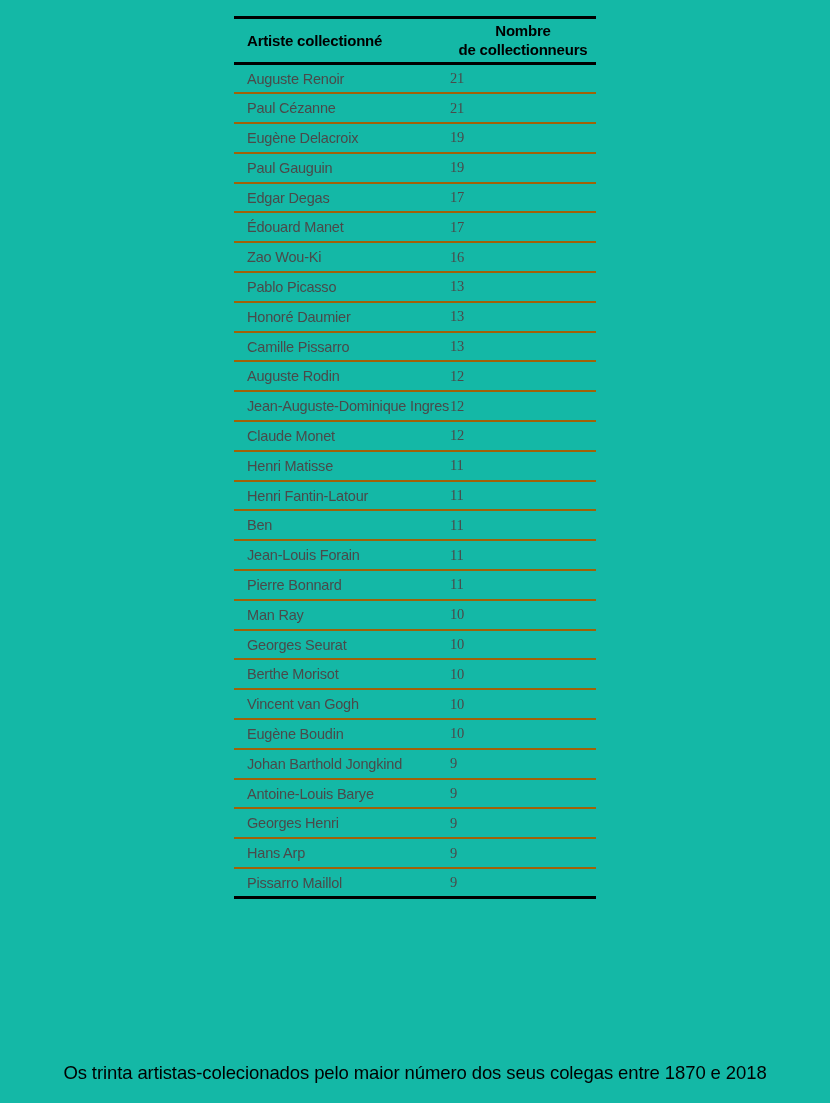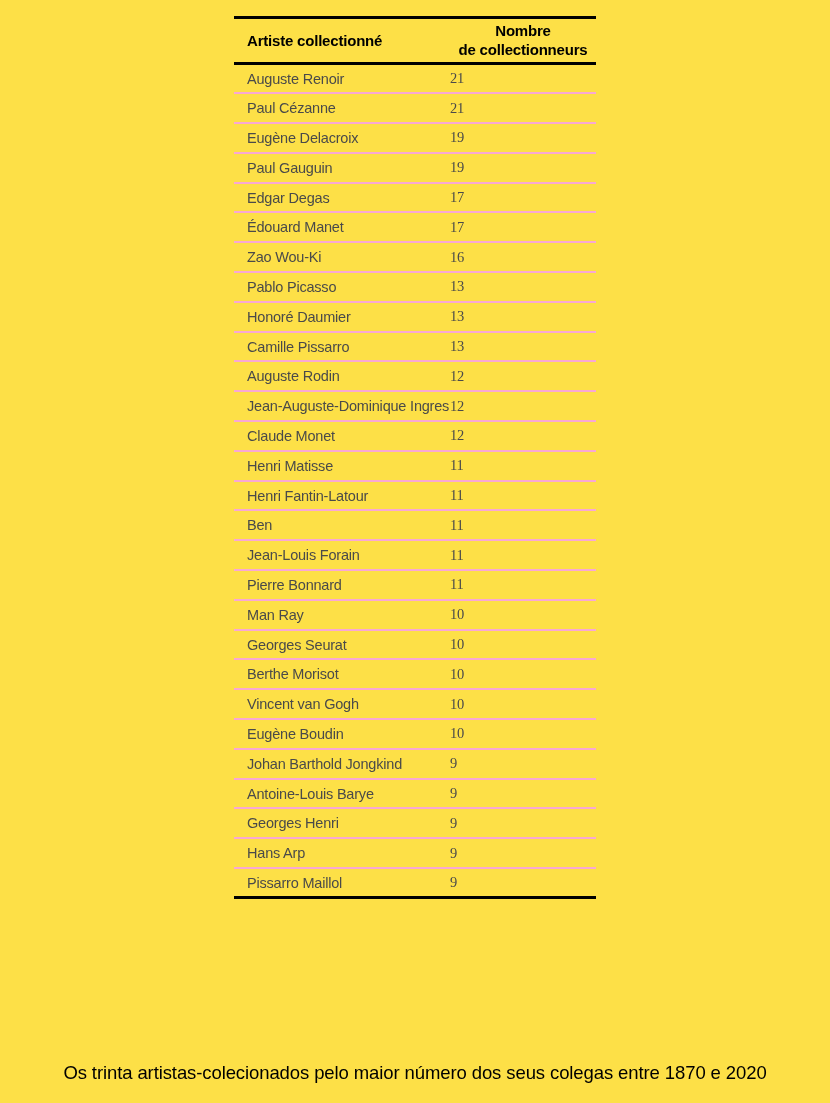--- a/index.html
+++ b/index.html
@@ -7,21 +7,21 @@
     width: 830px;
     height: 1103px;
     background: #ffffff;
     font-family: "Liberation Sans", sans-serif;
     position: relative;
     overflow: hidden;
   }
   .page {
     position: absolute;
     inset: 0;
-    background: #fde047;
+    background: #14b8a6;
     padding-left: 44px;
   }
   table.artists-table {
     position: absolute;
     left: 234px;
     top: 16px;
     width: 362px;
     border-collapse: collapse;
     table-layout: fixed;
   }
@@ -41,21 +41,21 @@
     vertical-align: middle;
   }
   th.col-artist {
     text-align: left;
     padding-left: 13px;
   }
   th.col-count {
     line-height: 1.25;
   }
   tbody tr {
-    border-bottom: 2px solid #f9a8d4;
+    border-bottom: 2px solid #a16207;
   }
   tbody tr:last-child {
     border-bottom: 3px solid #000000;
   }
   td {
     height: 29.8px;
     font-size: 14.5px;
     color: #4a4a4a;
     letter-spacing: -0.2px;
     vertical-align: middle;
@@ -236,15 +236,15 @@
       <td class="count-cell">9</td>
     </tr>
 
     <tr>
       <td class="artist-cell">Pissarro Maillol</td>
       <td class="count-cell">9</td>
     </tr>
   </tbody>
   </table>
 
-  <div class="caption">Os trinta artistas-colecionados pelo maior número dos seus colegas entre 1870 e 2020</div>
+  <div class="caption">Os trinta artistas-colecionados pelo maior número dos seus colegas entre 1870 e 2018</div>
 
 </div>
 
 </body></html>

